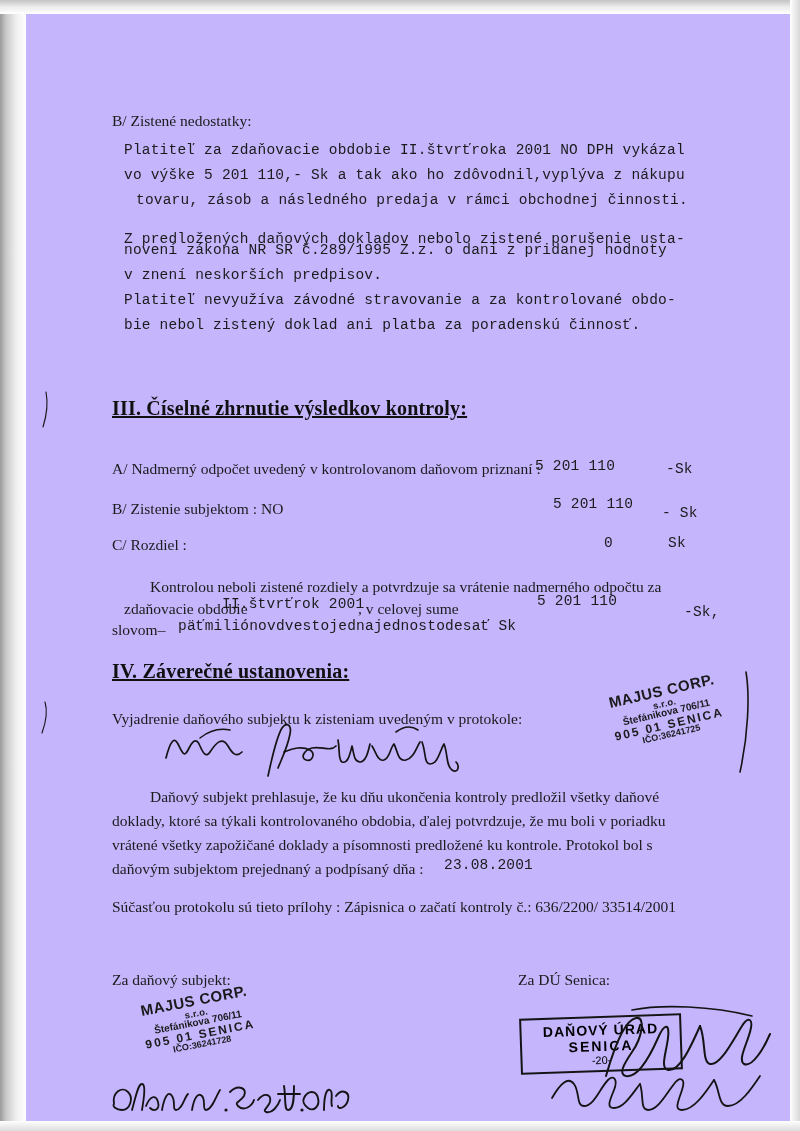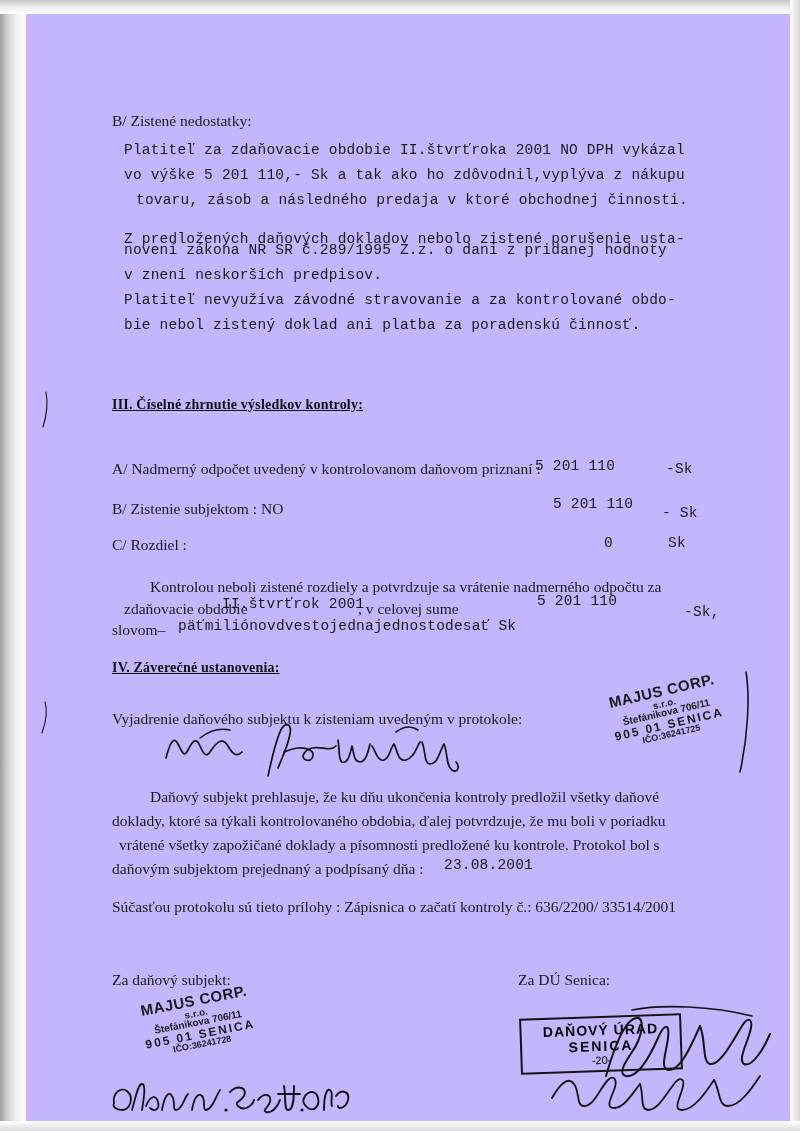--- a/index.html
+++ b/index.html
@@ -52,21 +52,21 @@
   }
   .proportional {
     font-family: "Liberation Serif", serif;
     font-size: 15.5px;
     color: #1b1b1b;
   }
   .abs { position: absolute; }
 
   .section-head {
     font-family: "Liberation Serif", serif;
-    font-size: 14px;
+    font-size: 20px;
     font-weight: bold;
     color: #111;
     text-decoration: underline;
     letter-spacing: 0.2px;
   }
 
   .blk-b {
     position: absolute;
     left: 112px;
     top: 112px;
@@ -123,21 +123,21 @@
     <path class="ink" d="M10 2 C 12 12, 11 24, 7 37" stroke-width="1.1"></path>
   </svg>
   <svg class="abs" style="left:36px; top:700px;" width="24" height="36">
     <path class="ink" d="M9 2 C 12 12, 10 22, 6 33" stroke-width="1.1"></path>
   </svg>
 
   <div class="blk-b">B/ Zistené nedostatky:</div>
 
   <div class="para-typed typed" style="top:138px;">Platiteľ za zdaňovacie obdobie II.štvrťroka 2001 NO DPH vykázal</div>
   <div class="para-typed typed" style="top:163px;">vo výške 5 201 110,- Sk a tak ako ho zdôvodnil,vyplýva z nákupu</div>
-  <div class="para-typed typed" style="top:188px; left:136px;">tovaru, zásob a následného predaja v ktoré obchodnej činnosti.</div>
+  <div class="para-typed typed" style="top:188px; left:136px;">tovaru, zásob a následného predaja v rámci obchodnej činnosti.</div>
   <div class="para-typed typed" style="top:227px;">Z predložených daňových dokladov nebolo zistené porušenie usta-</div>
   <div class="para-typed typed" style="top:238px;">novení zákona NR SR č.289/1995 Z.z. o dani z pridanej hodnoty</div>
   <div class="para-typed typed" style="top:263px;">v znení neskorších predpisov.</div>
   <div class="para-typed typed" style="top:288px;">Platiteľ nevyužíva závodné stravovanie a za kontrolované obdo-</div>
   <div class="para-typed typed" style="top:313px;">bie nebol zistený doklad ani platba za poradenskú činnosť.</div>
 
   <div class="abs section-head" style="left:112px; top:397px;">III. Číselné zhrnutie výsledkov kontroly:</div>
 
   <div class="abs proportional" style="left:112px; top:460px;">A/ Nadmerný odpočet uvedený v kontrolovanom daňovom priznaní :</div>
   <div class="abs typed" style="left:535px; top:458px;">5 201 110</div>
@@ -183,21 +183,21 @@
       <div class="l4">905 01 SENICA</div>
       <div class="l5">IČO:36241725</div>
     </div>
   </div>
   <svg class="abs" style="left:700px; top:666px;" width="70" height="120">
     <path class="ink" stroke-width="1.6" d="M46 6 C 50 30, 48 70, 40 106"></path>
   </svg>
 
   <div class="abs proportional" style="left:150px; top:788px;">Daňový subjekt prehlasuje, že ku dňu ukončenia kontroly predložil všetky daňové</div>
   <div class="abs proportional" style="left:112px; top:812px;">doklady, ktoré sa týkali kontrolovaného obdobia, ďalej potvrdzuje, že mu boli v poriadku</div>
-  <div class="abs proportional" style="left:119px; top:836px;">vrátené všetky zapožičané doklady a písomnosti predložené ku kontrole. Protokol bol s</div>
+  <div class="abs proportional" style="left:112px; top:836px;">vrátené všetky zapožičané doklady a písomnosti predložené ku kontrole. Protokol bol s</div>
   <div class="abs proportional" style="left:112px; top:860px;">daňovým subjektom  prejednaný a podpísaný dňa :</div>
   <div class="abs typed" style="left:444px; top:857px;">23.08.2001</div>
 
   <div class="abs proportional" style="left:112px; top:898px;">Súčasťou protokolu sú tieto prílohy :  Zápisnica o začatí kontroly č.: 636/2200/ 33514/2001</div>
 
   <div class="abs proportional" style="left:112px; top:971px;">Za daňový subjekt:</div>
   <div class="abs proportional" style="left:518px; top:971px;">Za DÚ Senica:</div>
 
   <div class="abs" style="left:112px; top:988px; width:180px; height:110px; transform: rotate(-11deg);">
     <div class="stamp" style="left:0; top:4px; width:180px;">

